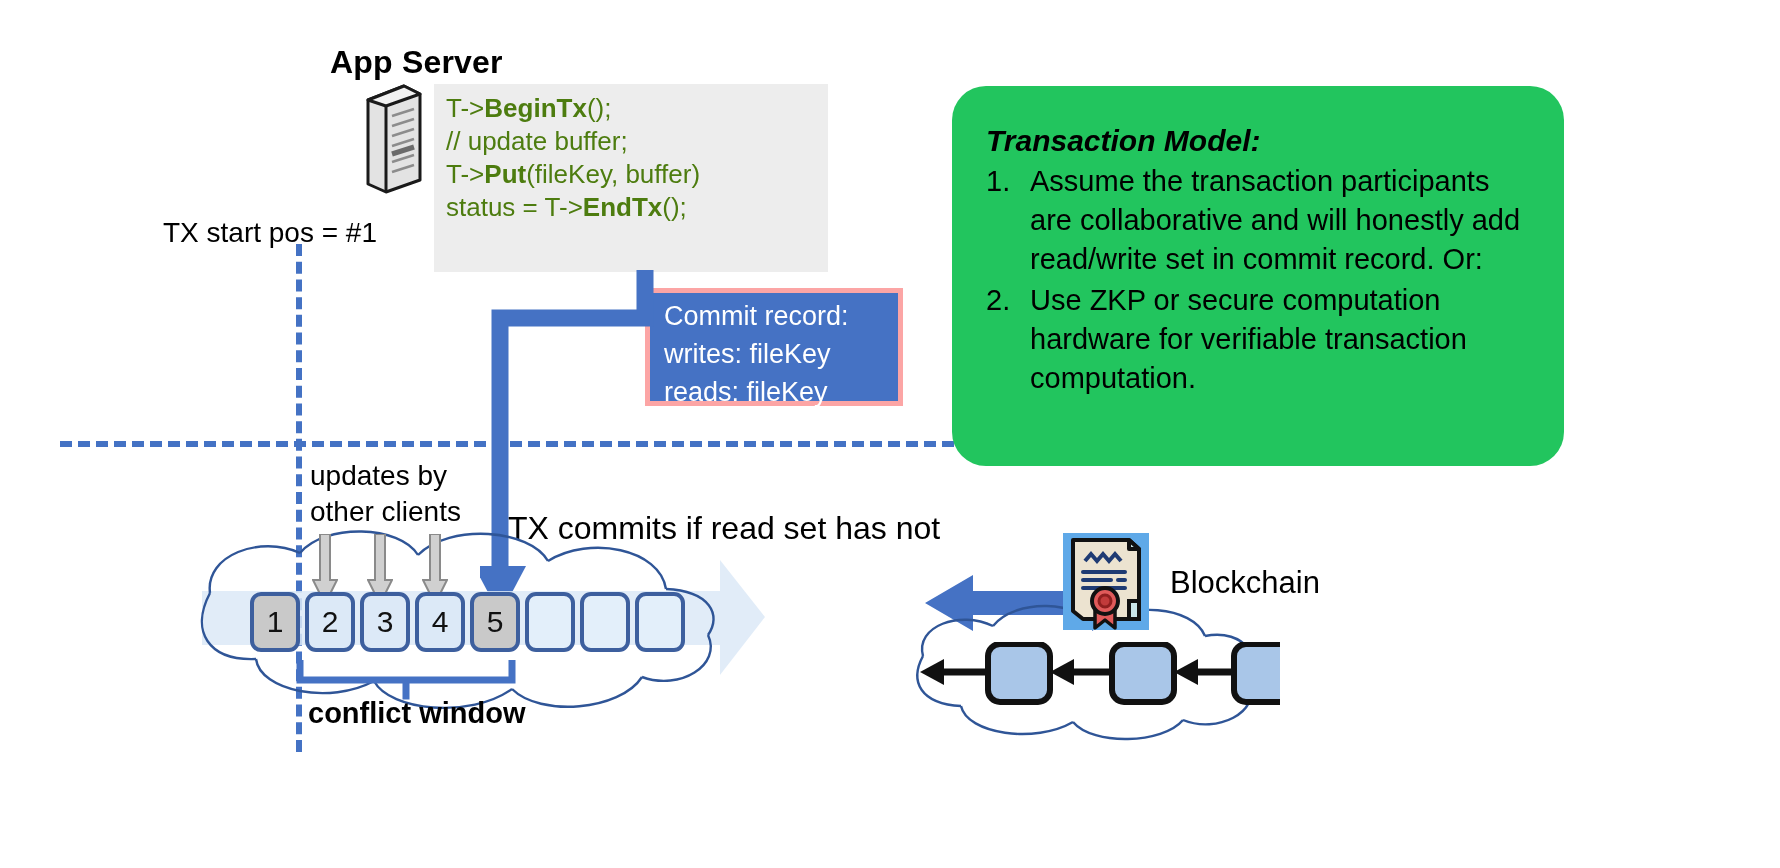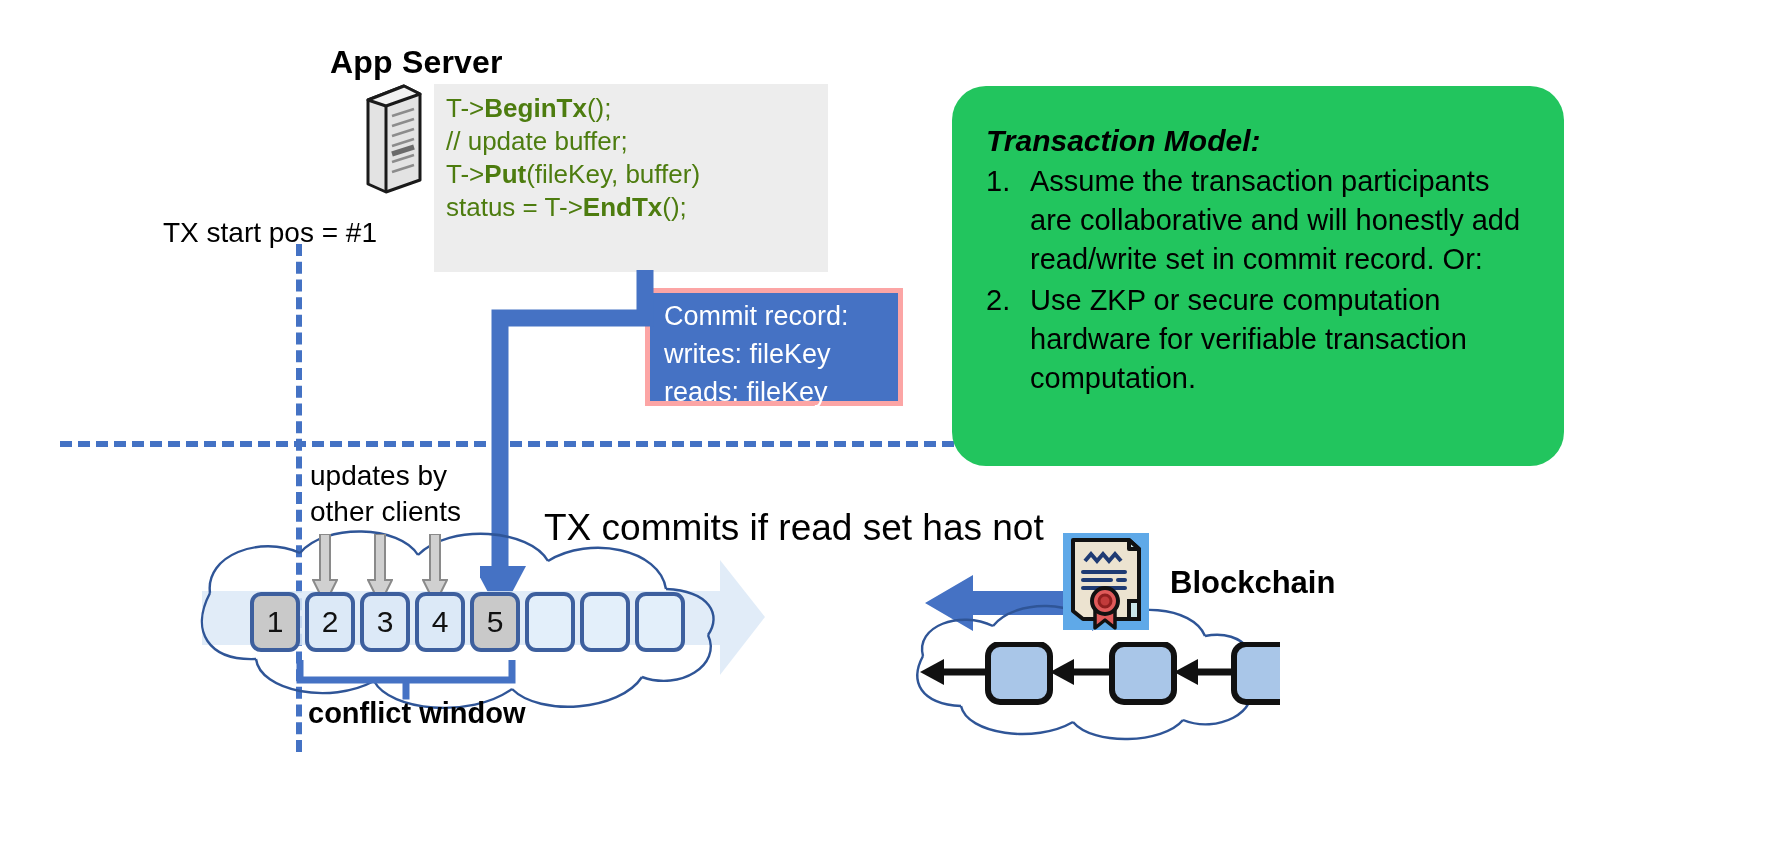--- a/index.html
+++ b/index.html
@@ -22,40 +22,40 @@
   
   #divider{left:60px;top:441px;width:1452px;height:0;border-top:6px dashed #4472c4;}
   
   #commit-record{left:645px;top:288px;width:258px;height:118px;background:#4572c4;
                  border:5px solid #fca5a5;box-sizing:border-box;padding:4px 0 0 14px;}
   #commit-record .cline{color:#fff;font-size:27px;line-height:38px;white-space:nowrap;}
   
   #commit-arrow{left:480px;top:270px;width:200px;height:360px;}
   
   #updates-label{left:310px;top:458px;font-size:28px;line-height:36px;}
-  #commits-label{left:544px;top:508px;font-size:37px;line-height:40px;white-space:nowrap;}
+  #commits-label{left:508px;top:508px;font-size:32px;line-height:40px;white-space:nowrap;}
   
   #log-cloud{left:150px;top:505px;width:620px;height:250px;}
   #log-cells{left:250px;top:592px;height:60px;display:flex;gap:5px;}
   .cell{width:50px;height:60px;border:4px solid #3d5f9e;border-radius:11px;
         box-sizing:border-box;display:flex;align-items:center;justify-content:center;
         font-size:30px;background:#dce9f7;color:#111;}
   .cell.filled{background:#c9c9c9;}
   .cell.empty{background:#e3effa;}
   
   .gray-arrow{width:26px;height:72px;}
   #gray-arrows{left:312px;top:534px;display:flex;gap:29px;}
   
   #conflict-brace{left:296px;top:660px;width:228px;height:42px;}
   #conflict-window-label{left:308px;top:697px;font-size:29px;font-weight:bold;}
   
   #bidir-arrow{left:925px;top:573px;width:215px;height:60px;}
   #blockchain-cloud{left:905px;top:588px;width:370px;height:160px;}
   #cert-icon{left:1063px;top:533px;width:86px;height:97px;}
-  #blockchain-label{left:1170px;top:565px;font-size:31px;font-weight:bold;}
+  #blockchain-label{left:1170px;top:565px;font-size:31px;font-weight:normal;}
   #chain-blocks{left:920px;top:642px;width:360px;height:70px;}
   
   #tx-model-box{left:952px;top:38px;width:612px;height:380px;background:#22c55e;
                 border-radius:34px;box-sizing:border-box;padding:38px 26px 0 34px;margin-top:48px;}
   #tx-model-title{font-size:30px;font-style:italic;font-weight:bold;margin-bottom:4px;}
   .tm-item{display:flex;font-size:29px;line-height:39px;margin-top:2px;}
   .tm-num{width:44px;flex:none;}
   .tm-txt{flex:1;}
 </style>
 </head>

